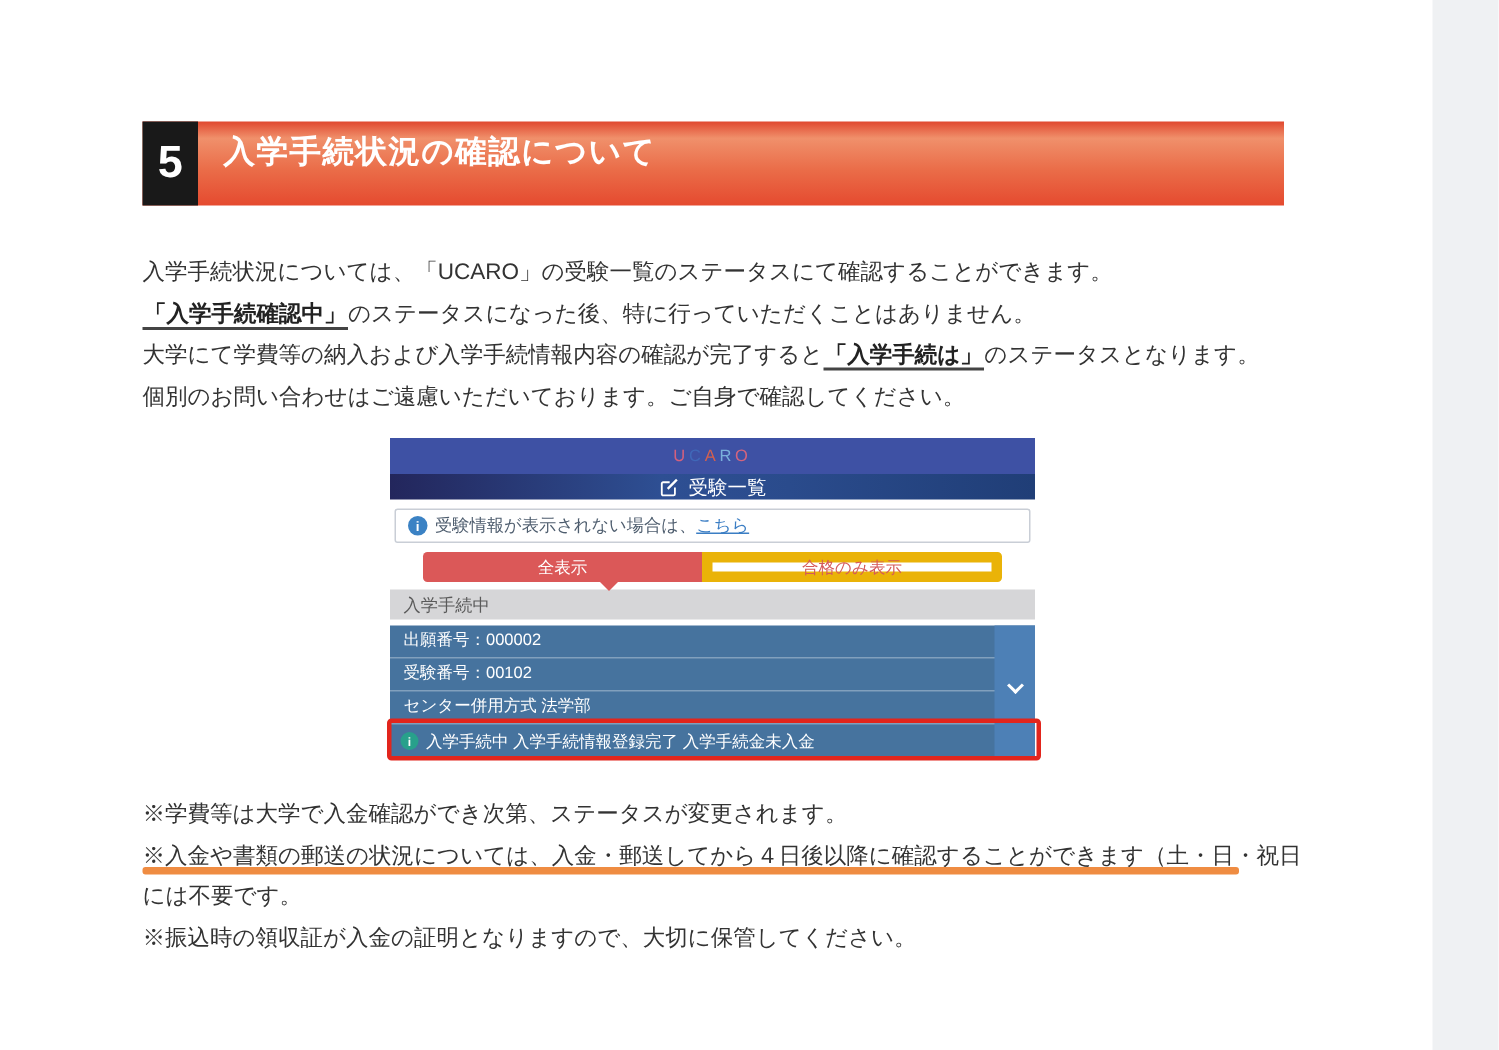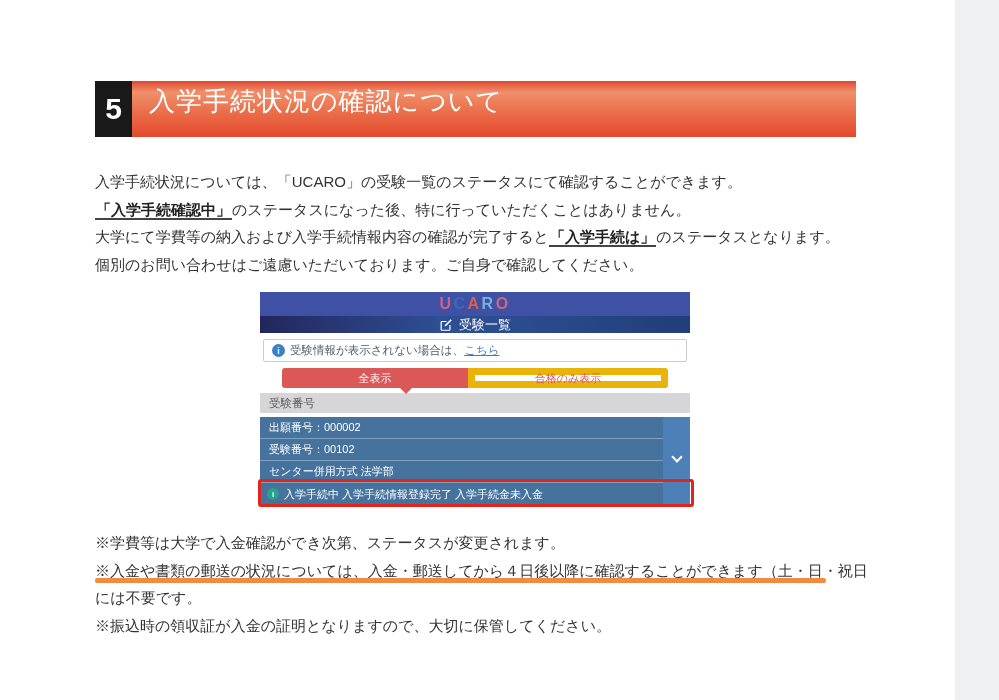--- a/index.html
+++ b/index.html
@@ -23,42 +23,42 @@
   }
   .num-box {
     position:absolute; left:0; top:0; width:37px; height:56px;
     background:#191919; color:#fff;
     font-size:30px; font-weight:bold;
     display:flex; align-items:center; justify-content:center;
   }
   .section-title {
     position:absolute; left:54px; top:0; height:40px;
     display:flex; align-items:center;
-    color:#fff; font-weight:normal; font-size:26px; letter-spacing:1px;
+    color:#fff; font-weight:bold; font-size:21px; letter-spacing:1px;
   }
 
   
   .intro {
     position:absolute; left:95px; top:149px; width:790px;
     font-size:15px; line-height:27.5px; color:#333;margin-top:19px;
   }
   .line { white-space:nowrap; }
   b.term {
     font-weight:bold; color:#222;
     border-bottom:2px solid #444;
     padding:0 1px 0 1px;
   }
 
   
   .shot { position:absolute; left:260px; top:292px; width:430px; }
   .shot-topbar {
     height:24px; background:#3e51a4;
     display:flex; align-items:center; justify-content:center;
   }
-  .logo { font-size:16px; font-weight:bold; letter-spacing:2.5px; }
+  .logo { font-size:11px; font-weight:normal; letter-spacing:2.5px; }
   .logo span:nth-child(1){ color:#d4607e; }
   .logo span:nth-child(2){ color:#4068b8; }
   .logo span:nth-child(3){ color:#d4604e; }
   .logo span:nth-child(4){ color:#7ab0dc; }
   .logo span:nth-child(5){ color:#d4647e; }
   .shot-navbar {
     height:17px;
     background:linear-gradient(90deg,#23265c 0%, #2e4f93 42%, #2a4b8c 62%, #203e77 100%);
     color:#fff; font-size:13px;
     display:flex; align-items:center; justify-content:center; gap:6px;
@@ -169,21 +169,21 @@
   <div class="infobox">
     <i class="i-icon">i</i>
     <span>受験情報が表示されない場合は、</span>
     <span class="ucaro-link">こちら</span>
   </div>
   <div class="tabs">
     <div class="tab tab-all">全表示</div>
     <div class="tab tab-pass">合格のみ表示</div>
     <div class="tab-pointer"></div>
   </div>
-  <div class="unibar">受験番号</div>
+  <div class="unibar">入学手続中</div>
   <div class="card">
     <div class="card-col"></div>
     <div class="crow">出願番号：000002</div>
     <div class="crow">受験番号：00102</div>
     <div class="crow">センター併用方式 法学部</div>
     <div class="status-row">
       <i class="status-icon">i</i>
       <span>入学手続中 入学手続情報登録完了 入学手続金未入金</span>
     </div>
     <div class="chev"></div>

